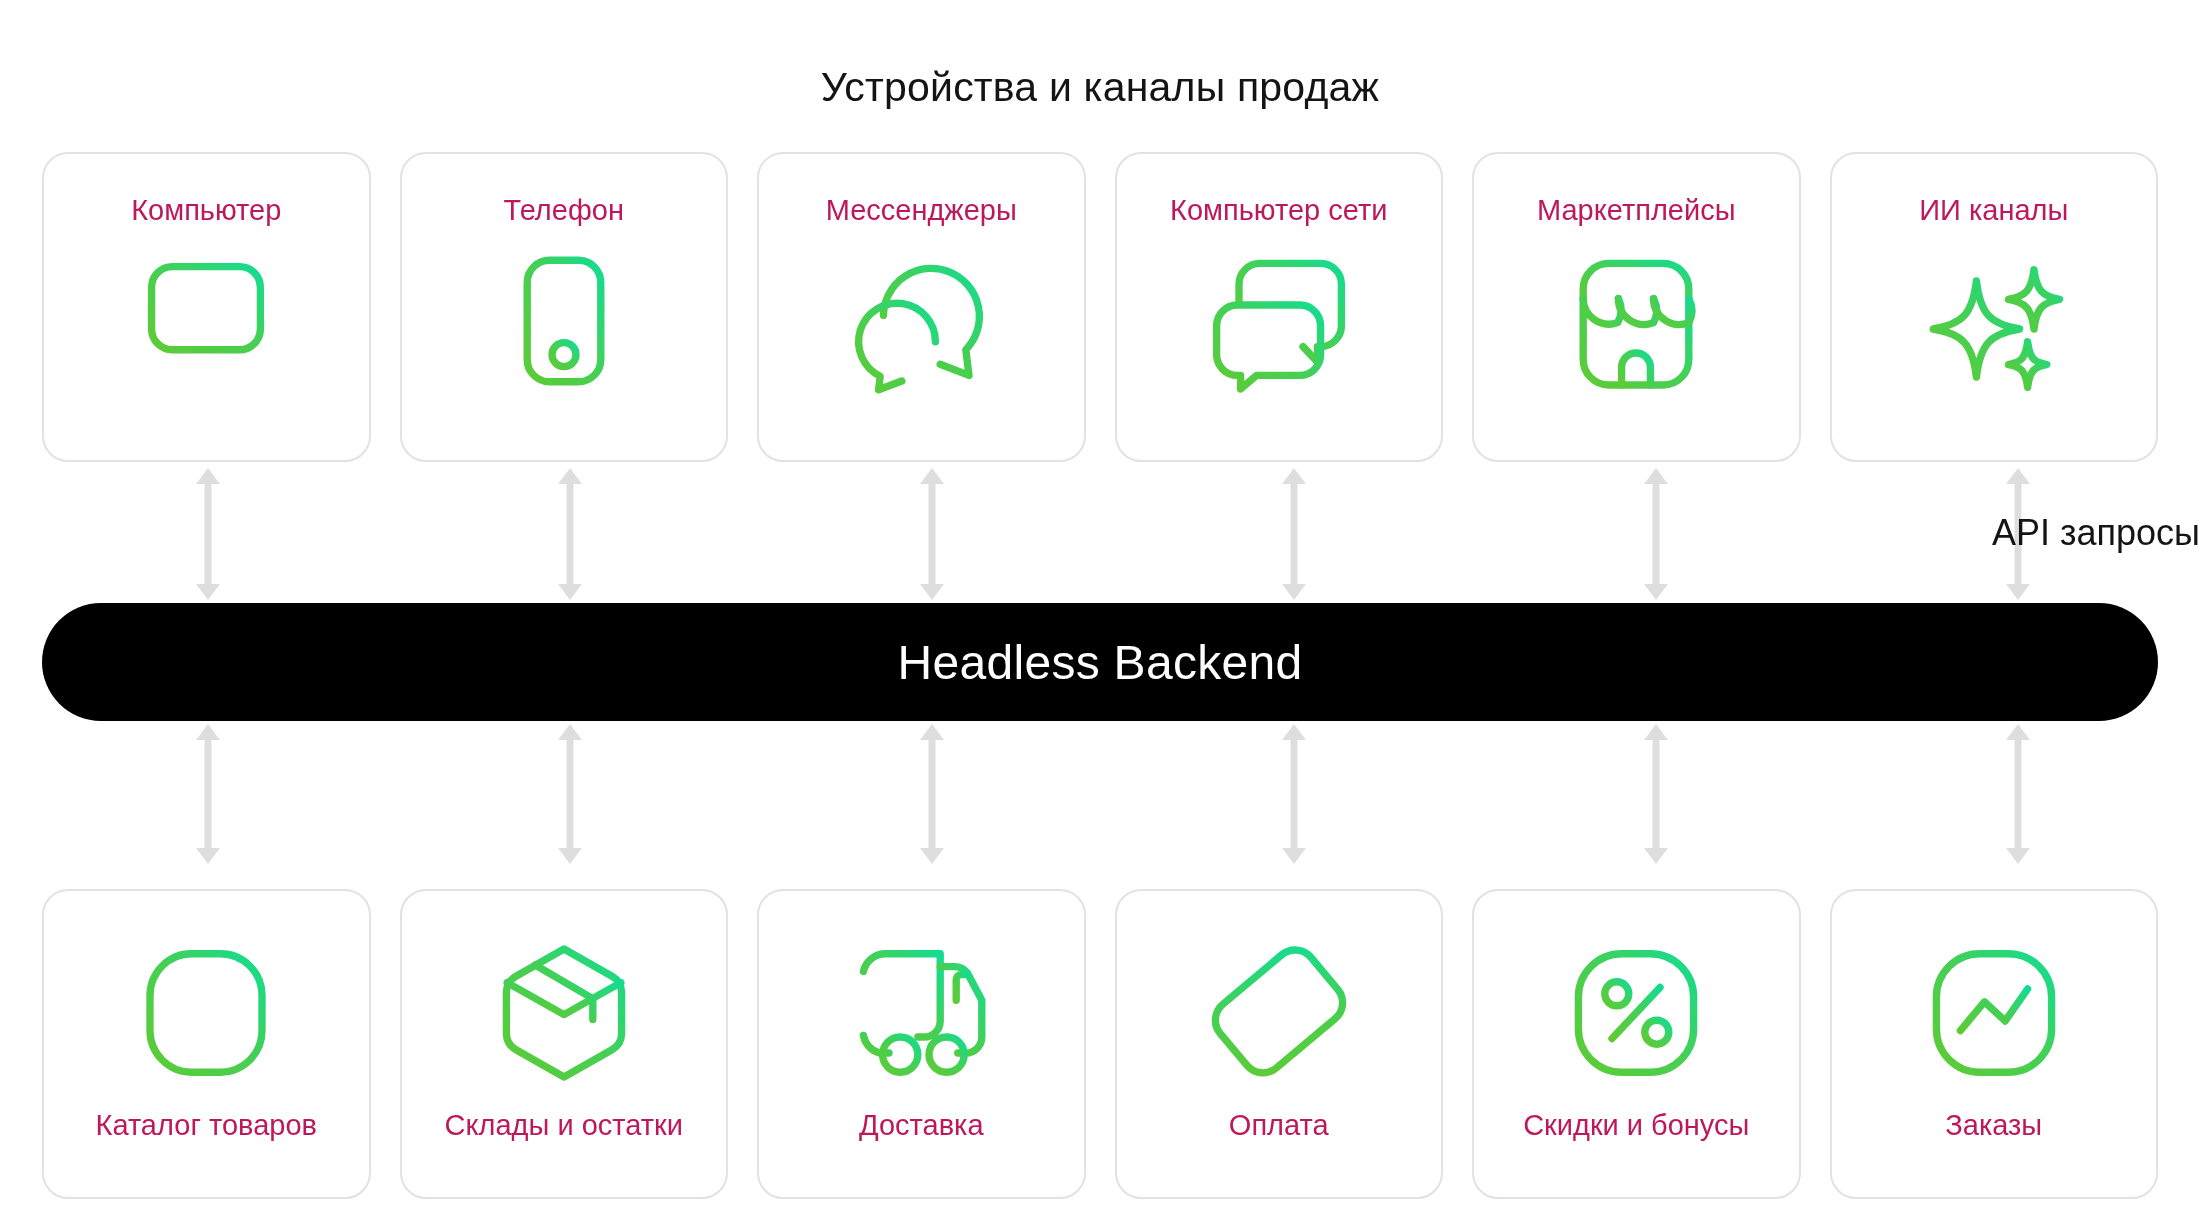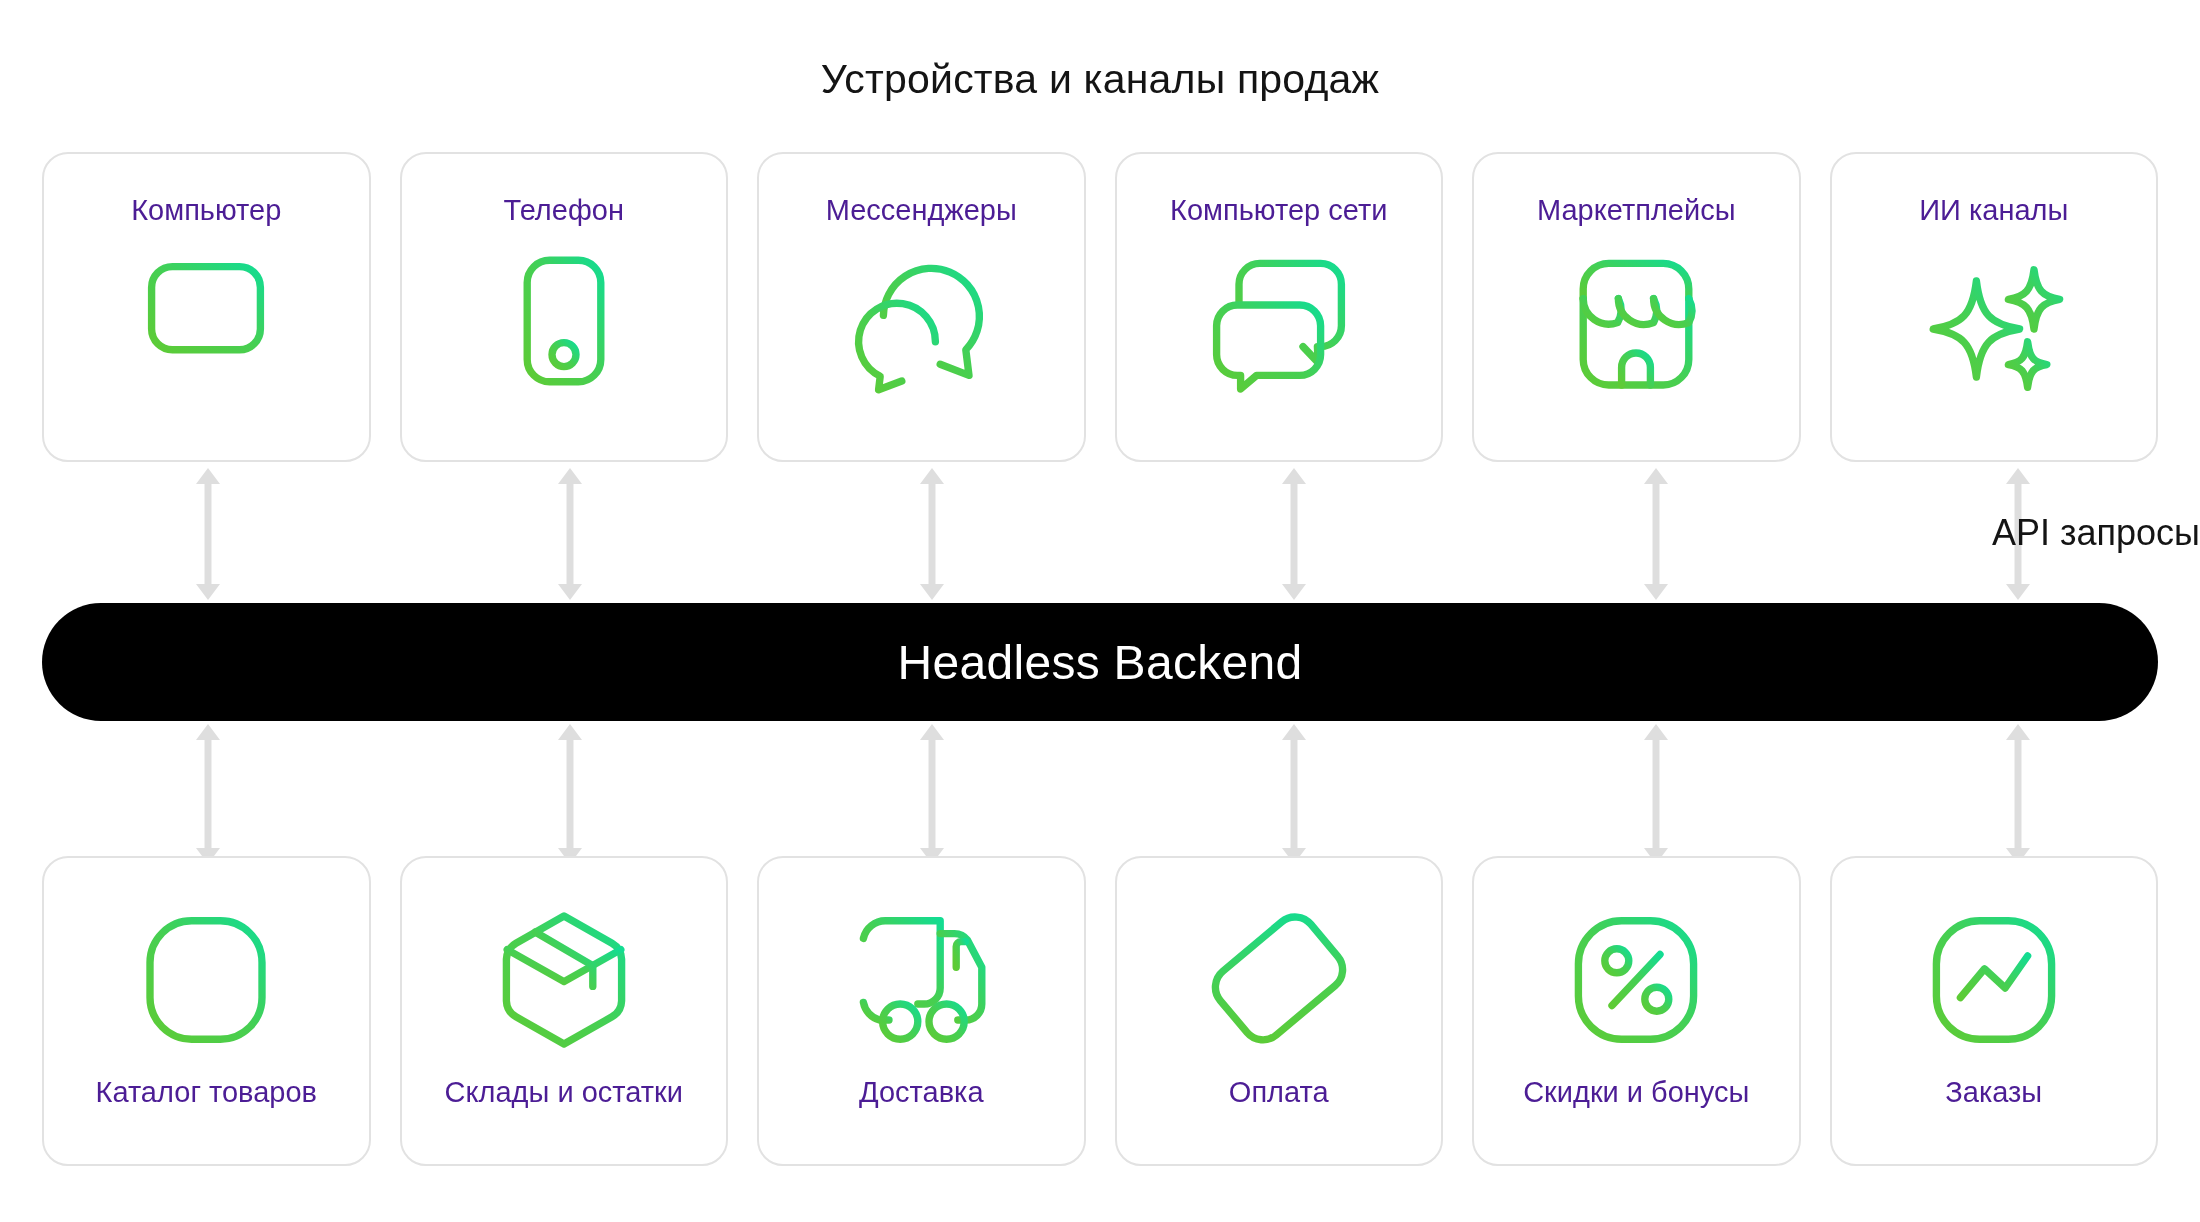--- a/index.html
+++ b/index.html
@@ -13,57 +13,57 @@
   #stage {
     position: relative;
     width: 2200px;
     height: 1222px;
     background: #ffffff;
   }
 
   
   .title {
     position: absolute;
-    top: 56px;
+    top: 64px;
     left: 0;
     width: 2200px;
     text-align: center;
     font-size: 41px;
     color: #141414;
     letter-spacing: 0.2px;
     white-space: nowrap;
   }
 
   
   .row {
     position: absolute;
     display: flex;
     left: 42px;
     width: 2116px;
     gap: 29px;
   }
   #row-top    { top: 152px; }
-  #row-bottom { top: 856px; justify-content: space-between; }
+  #row-bottom { top: 889px; justify-content: space-between; }
 
   .card {
     flex: 1 1 0;
     height: 310px;
     background: #ffffff;
     border: 2px solid #e2e2e2;
     border-radius: 26px;
     display: flex;
     flex-direction: column;
     align-items: center;
   }
   .card-top    { justify-content: flex-start; }
   .card-bottom { justify-content: flex-start; }
 
   .card-label {
     font-size: 29px;
-    color: #4c1d95;
+    color: #be185d;
     white-space: nowrap;
     line-height: 1;
   }
   .card-top .card-label    { margin-top: 42px; }
   .card-bottom .card-label { margin-top: 18px; }
 
   .icon-box {
     width: 170px;
     height: 160px;
     display: flex;

